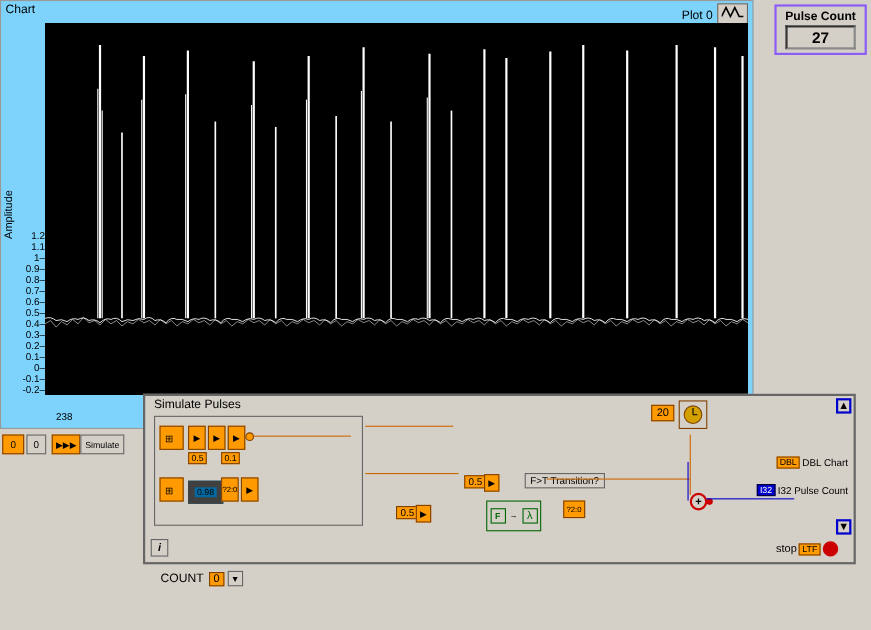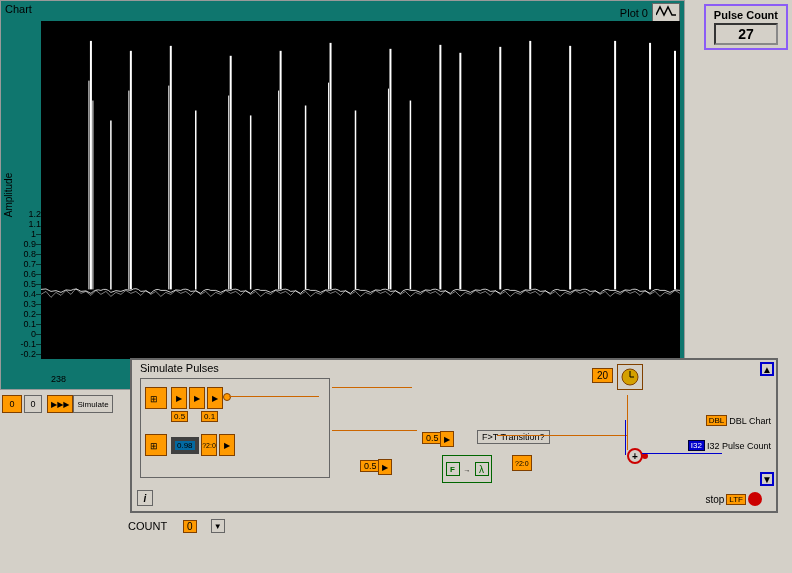--- a/index.html
+++ b/index.html
@@ -13,21 +13,21 @@
       position: relative;
     }
 
     
     .chart-container {
       position: absolute;
       left: 0;
       top: 0;
       width: 685px;
       height: 390px;
-      background: #0f766e;
+      background: #7dd3fc;
       border: 1px solid #999;
     }
 
     .chart-title {
       position: absolute;
       left: 4px;
       top: 2px;
       font-size: 11px;
       color: #000;
     }
@@ -253,21 +253,21 @@
 
     <div style="position:absolute; left:60px; top:32px; background:#ff9a00; border:1px solid #804000; padding:0 2px; font-size:8px;">0.1</div>
 
     <div style="position:absolute; left:4px; top:55px; width:22px; height:22px; background:#ff9a00; border:1px solid #804000; display:flex; align-items:center; justify-content:center;">
       <svg width="16" height="16">
           <rect width="16" height="16" fill="none"></rect>
           <text x="2" y="12" font-size="9" fill="#000">⊞</text>
         </svg>
     </div>
 
-    <div style="position:absolute; left:30px; top:58px; background:#0369a1; border:4px solid #404040; padding:0 2px; font-size:8px;">0.98</div>
+    <div style="position:absolute; left:30px; top:58px; background:#0369a1; border:6px solid #404040; padding:0 2px; font-size:8px;">0.98</div>
 
     <div style="position:absolute; left:60px; top:55px; display:flex; gap:2px;">
       <div style="width:16px; height:22px; background:#ff9a00; border:1px solid #804000; display:flex; align-items:center; justify-content:center; font-size:7px; color:#000;">?2:0</div>
       <div style="width:16px; height:22px; background:#ff9a00; border:1px solid #804000; display:flex; align-items:center; justify-content:center; font-size:8px; color:#000;">▶</div>
     </div>
 
     <div style="position:absolute; left:88px; top:17px; width:90px; height:1px; background:#cc6600;"></div>
   </div>
 
   <div style="position:absolute; left:460px; top:8px; background:#ff9a00; border:1px solid #804000; padding:1px 4px; font-size:10px;">20</div>
@@ -331,18 +331,18 @@
     <span style="font-size:10px;">stop</span>
     <div style="background:#ff9a00; border:1px solid #804000; padding:0 2px; font-size:8px; color:#000;">LTF</div>
     <div style="width:14px; height:14px; border:2px solid #cc0000; border-radius:50%; background:#cc0000;"></div>
   </div>
 
   <div style="position:absolute; right:2px; top:2px; width:14px; height:14px; border:2px solid #0000cc; background:#d4d0c8; display:flex; align-items:center; justify-content:center; font-size:10px;">▲</div>
 
   <div style="position:absolute; right:2px; bottom:25px; width:14px; height:14px; border:2px solid #0000cc; background:#d4d0c8; display:flex; align-items:center; justify-content:center; font-size:10px;">▼</div>
 </div>
 
-<div style="position:absolute; left:128px; bottom:40px; display:flex; align-items:center; gap:14px;">
+<div style="position:absolute; left:146px; bottom:40px; display:flex; align-items:center; gap:3px;">
   <span style="font-size:11px; color:#000;">COUNT</span>
   <div style="background:#ff9a00; border:1px solid #804000; padding:0 3px; font-size:10px; margin-left:2px;">0</div>
 
   <div style="width:14px; height:14px; border:1px solid #666; background:#d4d0c8; display:flex; align-items:center; justify-content:center; font-size:8px;">▼</div>
 </div>
 
 </body></html>

